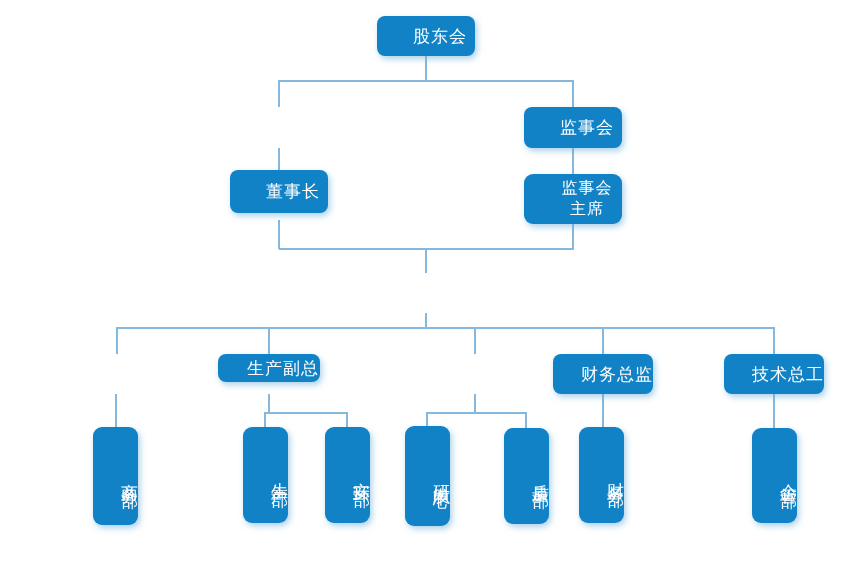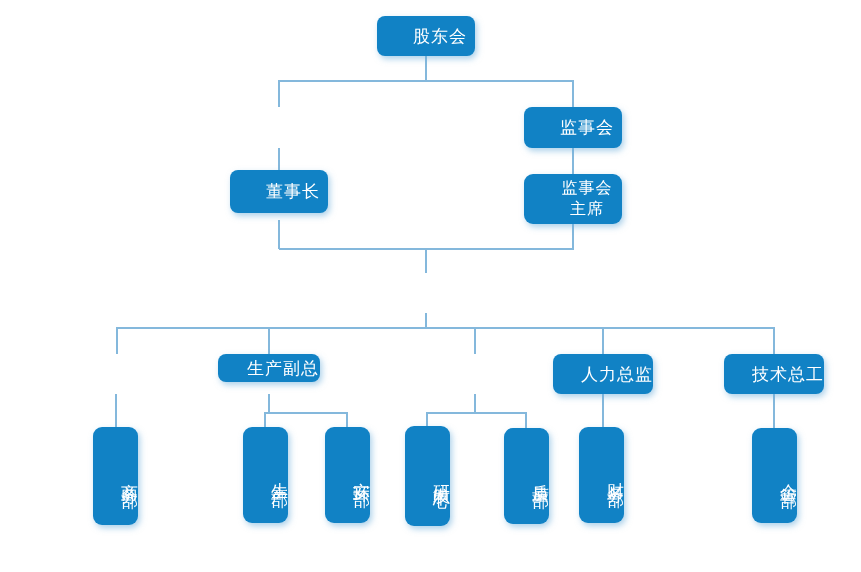--- a/index.html
+++ b/index.html
@@ -96,21 +96,21 @@
   <div class="node" style="left:230px; top:170px; width:98px; height:43px;">董事长</div>
 
   <div class="node two-line" style="left:524px; top:174px; width:98px; height:50px;">监事会
 主席</div>
 
 
 
   <div class="node" style="left:218px; top:354px; width:102px; height:28px;">生产副总</div>
 
 
-  <div class="node" style="left:553px; top:354px; width:100px; height:40px;">人力总监</div>
+  <div class="node" style="left:553px; top:354px; width:100px; height:40px;">财务总监</div>
 
   <div class="node" style="left:724px; top:354px; width:100px; height:40px;">技术总工</div>
 
   <div class="node vertical" style="left:93px; top:427px; width:45px; height:98px;">商务部</div>
 
   <div class="node vertical" style="left:243px; top:427px; width:45px; height:96px;">生产部</div>
 
   <div class="node vertical" style="left:325px; top:427px; width:45px; height:96px;">安环部</div>
 
   <div class="node vertical" style="left:405px; top:426px; width:45px; height:100px; letter-spacing:2px;">研发中心</div>

